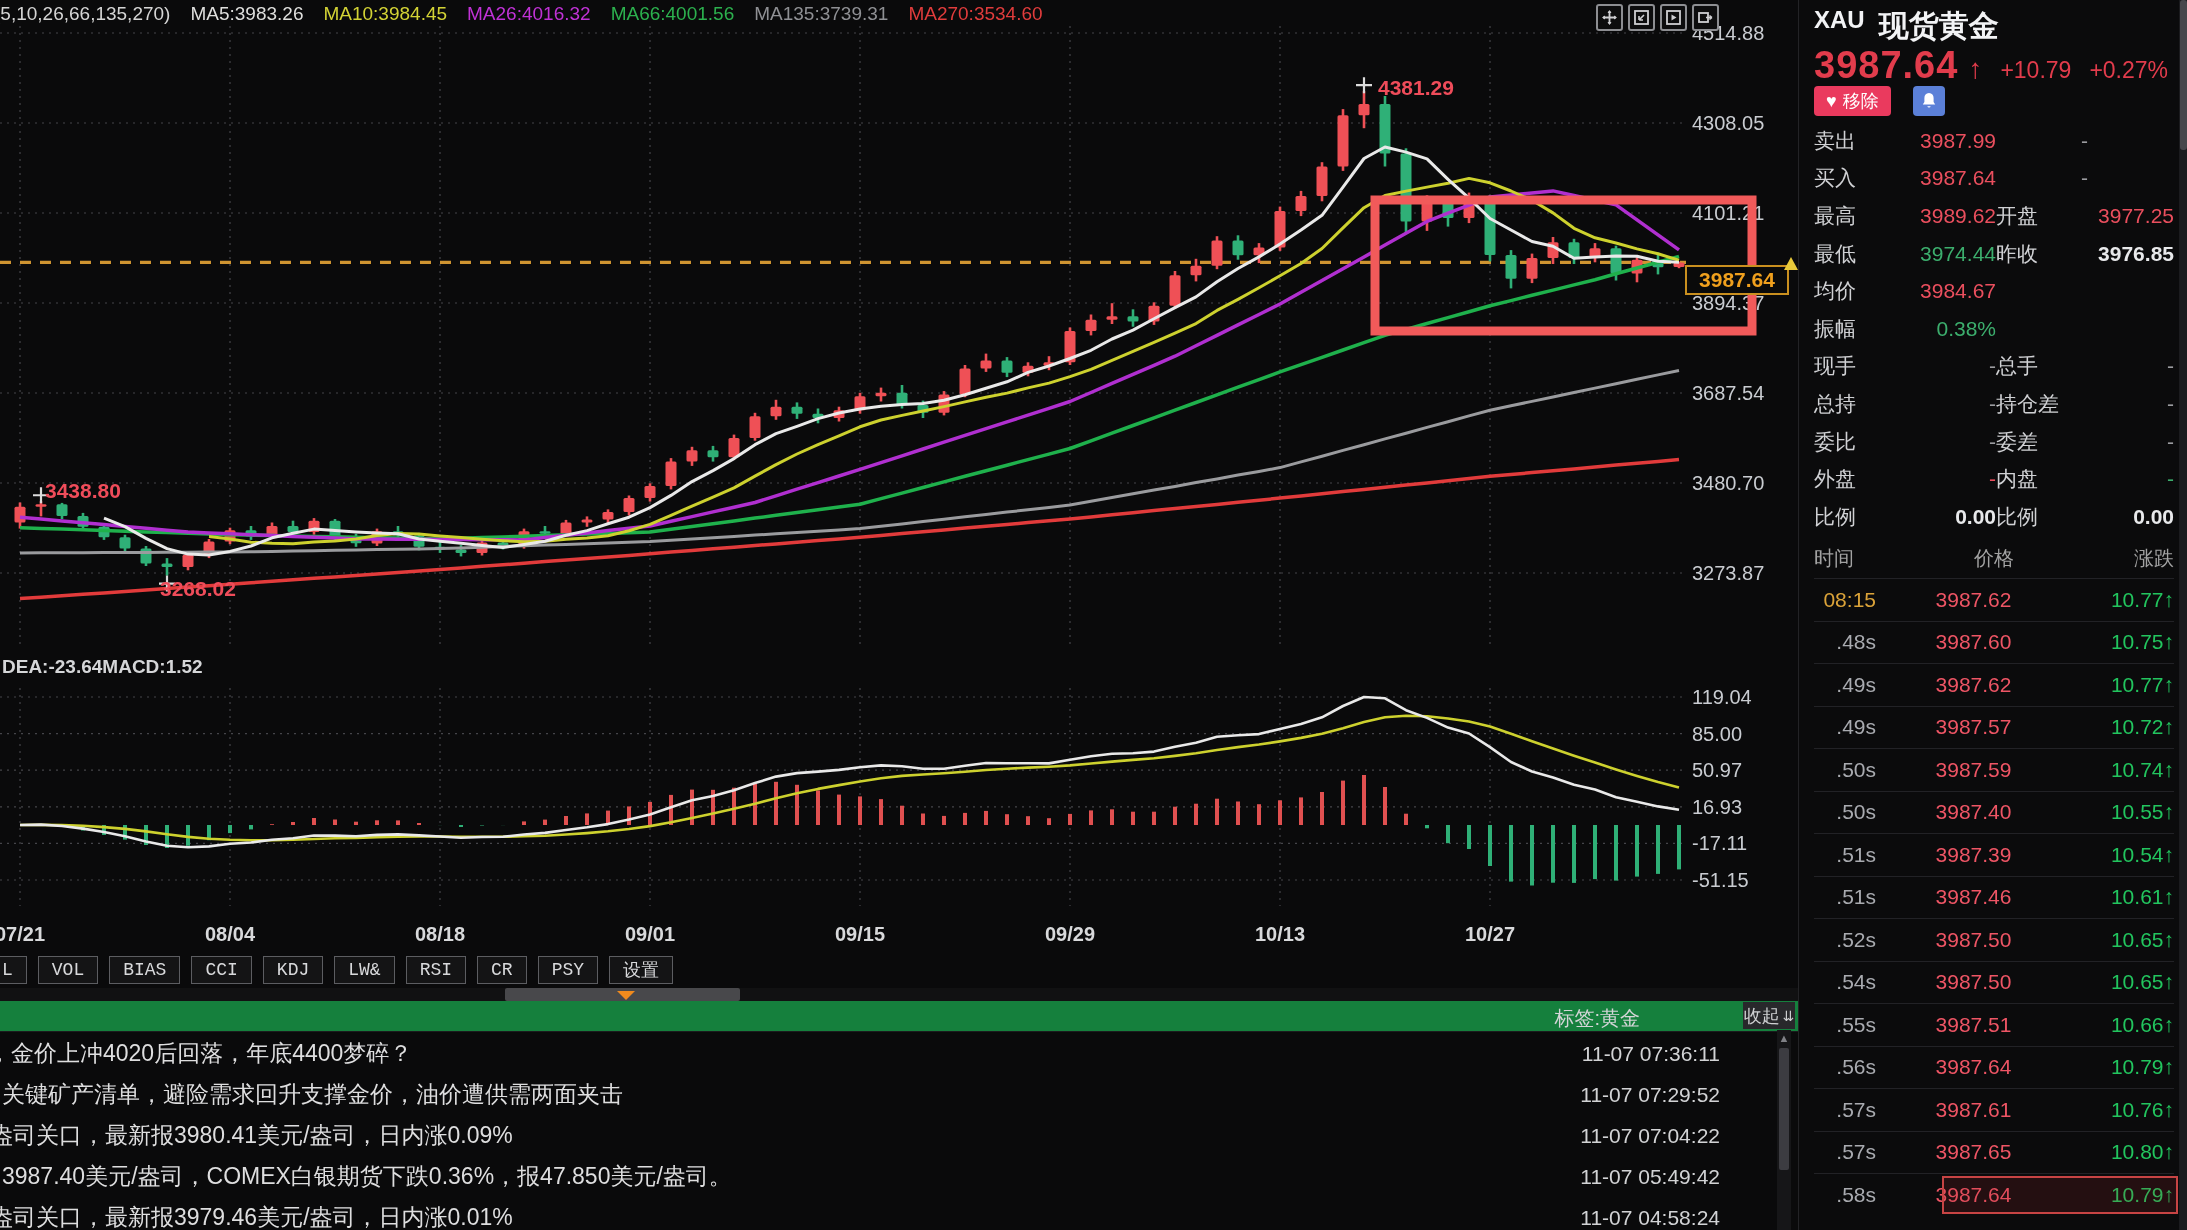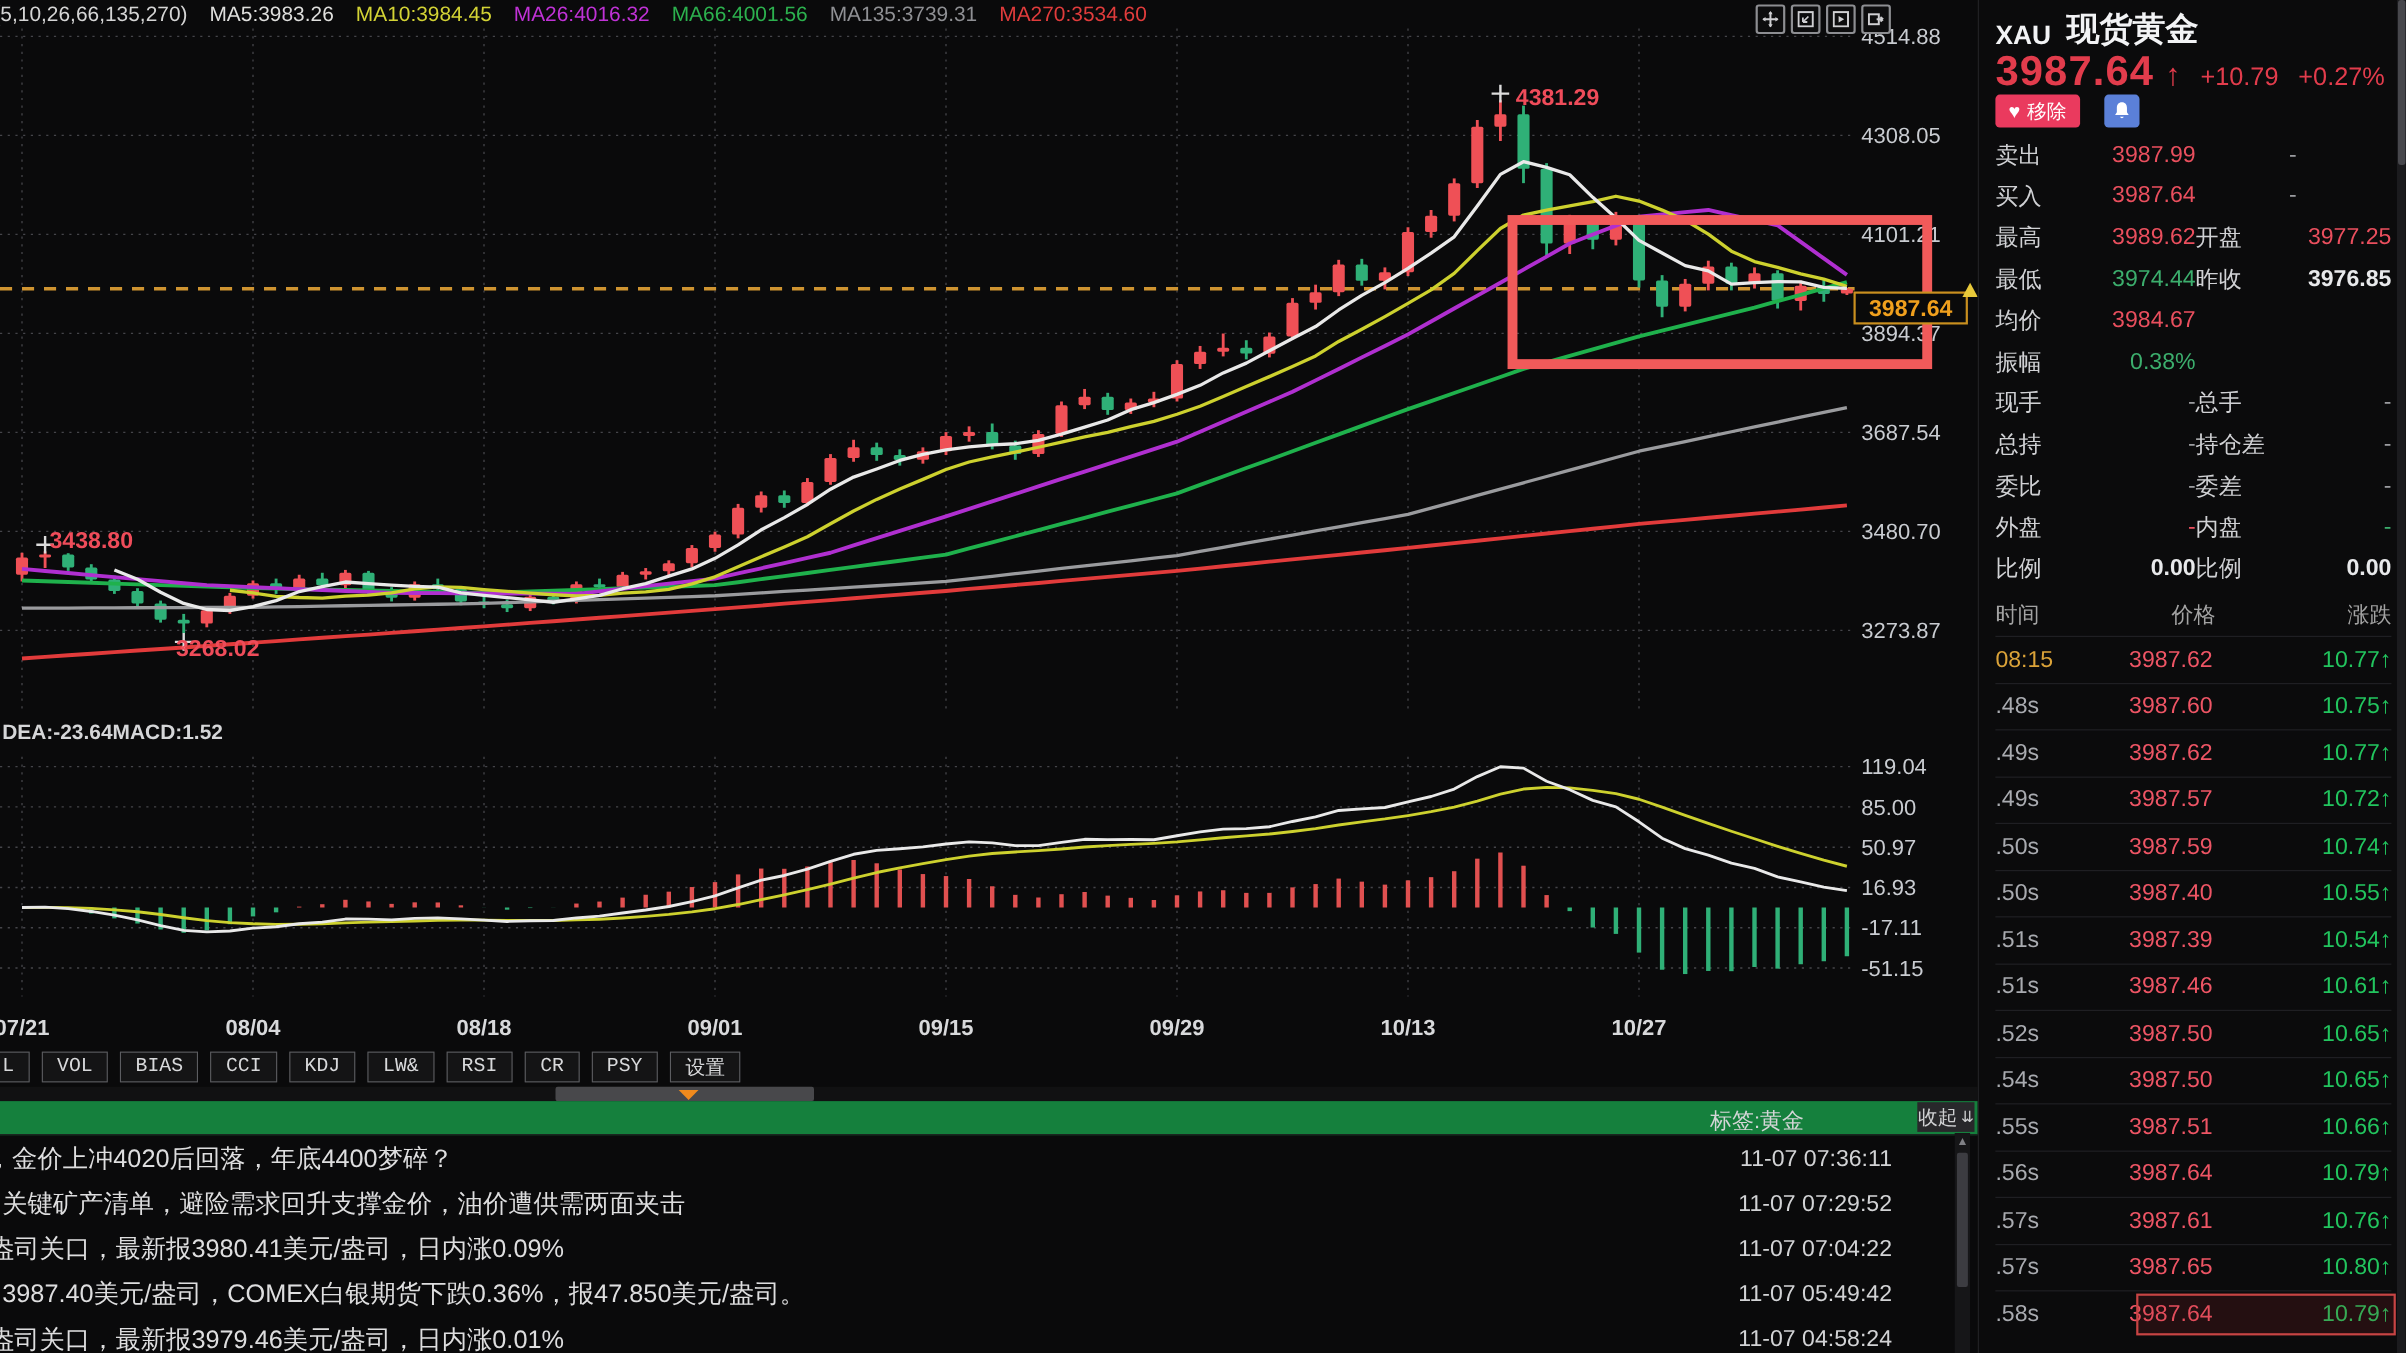--- a/index.html
+++ b/index.html
@@ -31,21 +31,21 @@
              font-size:23px;color:#dededf;}
   .news-row:nth-child(1) .news-text{margin-left:-14px;}
   .news-row:nth-child(3) .news-text{margin-left:-12px;}
   .news-row:nth-child(5) .news-text{margin-left:-12px;}
   .news-time{position:absolute;right:55px;font-size:21px;color:#d2d3d5;}
   #news-scroll{position:absolute;left:1777px;top:1030px;width:14px;height:200px;background:#161618;}
   #news-scroll .arr{width:100%;text-align:center;font-size:11px;color:#808186;line-height:16px;}
   #news-scroll .thumb{position:absolute;left:2px;top:18px;width:10px;height:122px;background:#3c3c41;border-radius:2px;}
 
   #right-panel{position:absolute;left:1798px;top:0;width:389px;height:1230px;background:#0b0b0c;border-left:1px solid #232326;}
-  #rp-head{position:absolute;left:15px;top:6px;display:flex;align-items:flex-end;gap:14px;}
+  #rp-head{position:absolute;left:15px;top:6px;display:flex;align-items:flex-start;gap:14px;}
   #rp-symbol{font-size:24px;font-weight:bold;color:#f2f3f5;}
   #rp-name{font-size:30px;font-weight:bold;color:#f2f3f5;}
   #rp-price-row{position:absolute;left:15px;top:44px;display:flex;align-items:baseline;gap:10px;color:#e23c4c;}
   #rp-price{font-size:38px;font-weight:bold;letter-spacing:1px;}
   #rp-arrow{font-size:28px;font-weight:bold;}
   #rp-change,#rp-change-pct{font-size:23px;margin-left:8px;}
   #rp-btns{position:absolute;left:15px;top:86px;display:flex;gap:22px;}
   #remove-btn{height:30px;padding:0 12px;background:#ea3a5e;border-radius:4px;color:#fff;
       font-size:18px;display:flex;align-items:center;gap:6px;}
   #alert-btn{width:32px;height:30px;background:#5b80d8;border-radius:4px;display:flex;align-items:center;justify-content:center;}
@@ -53,21 +53,21 @@
   .q-row{height:37.6px;display:grid;grid-template-columns:86px 96px 92px 86px;align-items:center;font-size:21px;}
   .q-row .c2,.q-row .c4{text-align:right;}
   .lab{color:#d0d1d4;} .red{color:#ea4f5e;} .green{color:#3cae6d;} .white{color:#e8e9eb;font-weight:bold;} .dim{color:#9b9ca0;}
   .r{text-align:right;}
   #tick-header{position:absolute;left:15px;top:545px;width:360px;display:grid;grid-template-columns:90px 180px 90px;
       font-size:20px;color:#a3a3a3;}
   #tick-header .h2{text-align:center;} #tick-header .h3{text-align:right;}
   #tick-list{position:absolute;left:15px;top:578px;width:360px;}
   .t-row{position:relative;height:41.5px;border-top:1px solid #222226;display:grid;grid-template-columns:62px 195px 103px;
       align-items:center;font-size:21px;}
-  .t-row .tt{color:#a9abb0;}
+  .t-row .tt{text-align:right;color:#a9abb0;}
   .t-row .tp{text-align:center;color:#ee5565;}
   .t-row .tg{text-align:right;color:#22c55e;}
   .t-row .tt.orange{color:#dba339;}
   .t-row.sel .selbox{position:absolute;left:128px;right:-4px;top:2px;bottom:2px;
       border:2px solid #c74444;background:rgba(170,40,45,0.16);}
   #rp-scroll{position:absolute;right:0;top:0;width:9px;height:1230px;background:#1b1b1e;}
   #rp-scroll .thumb{position:absolute;left:1px;top:0;width:7px;height:150px;background:#47474c;border-radius:3px;}
 </style>
 </head>
 <body>

